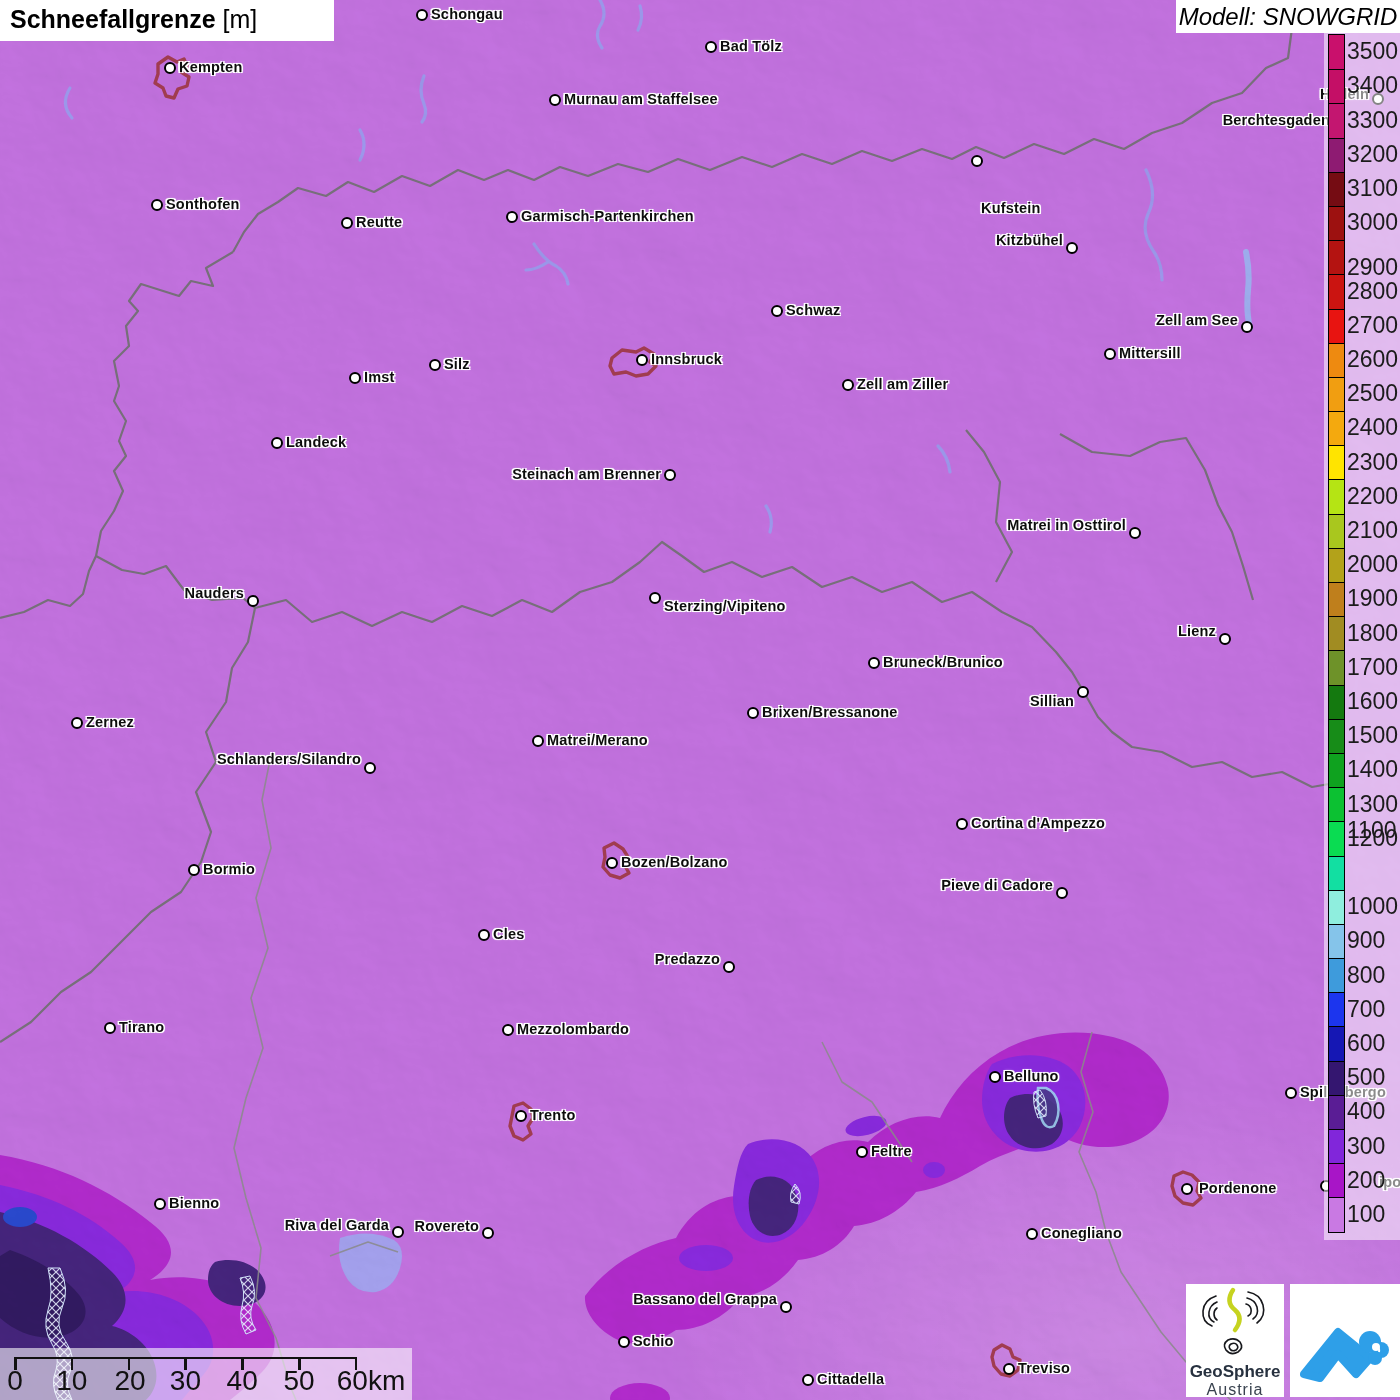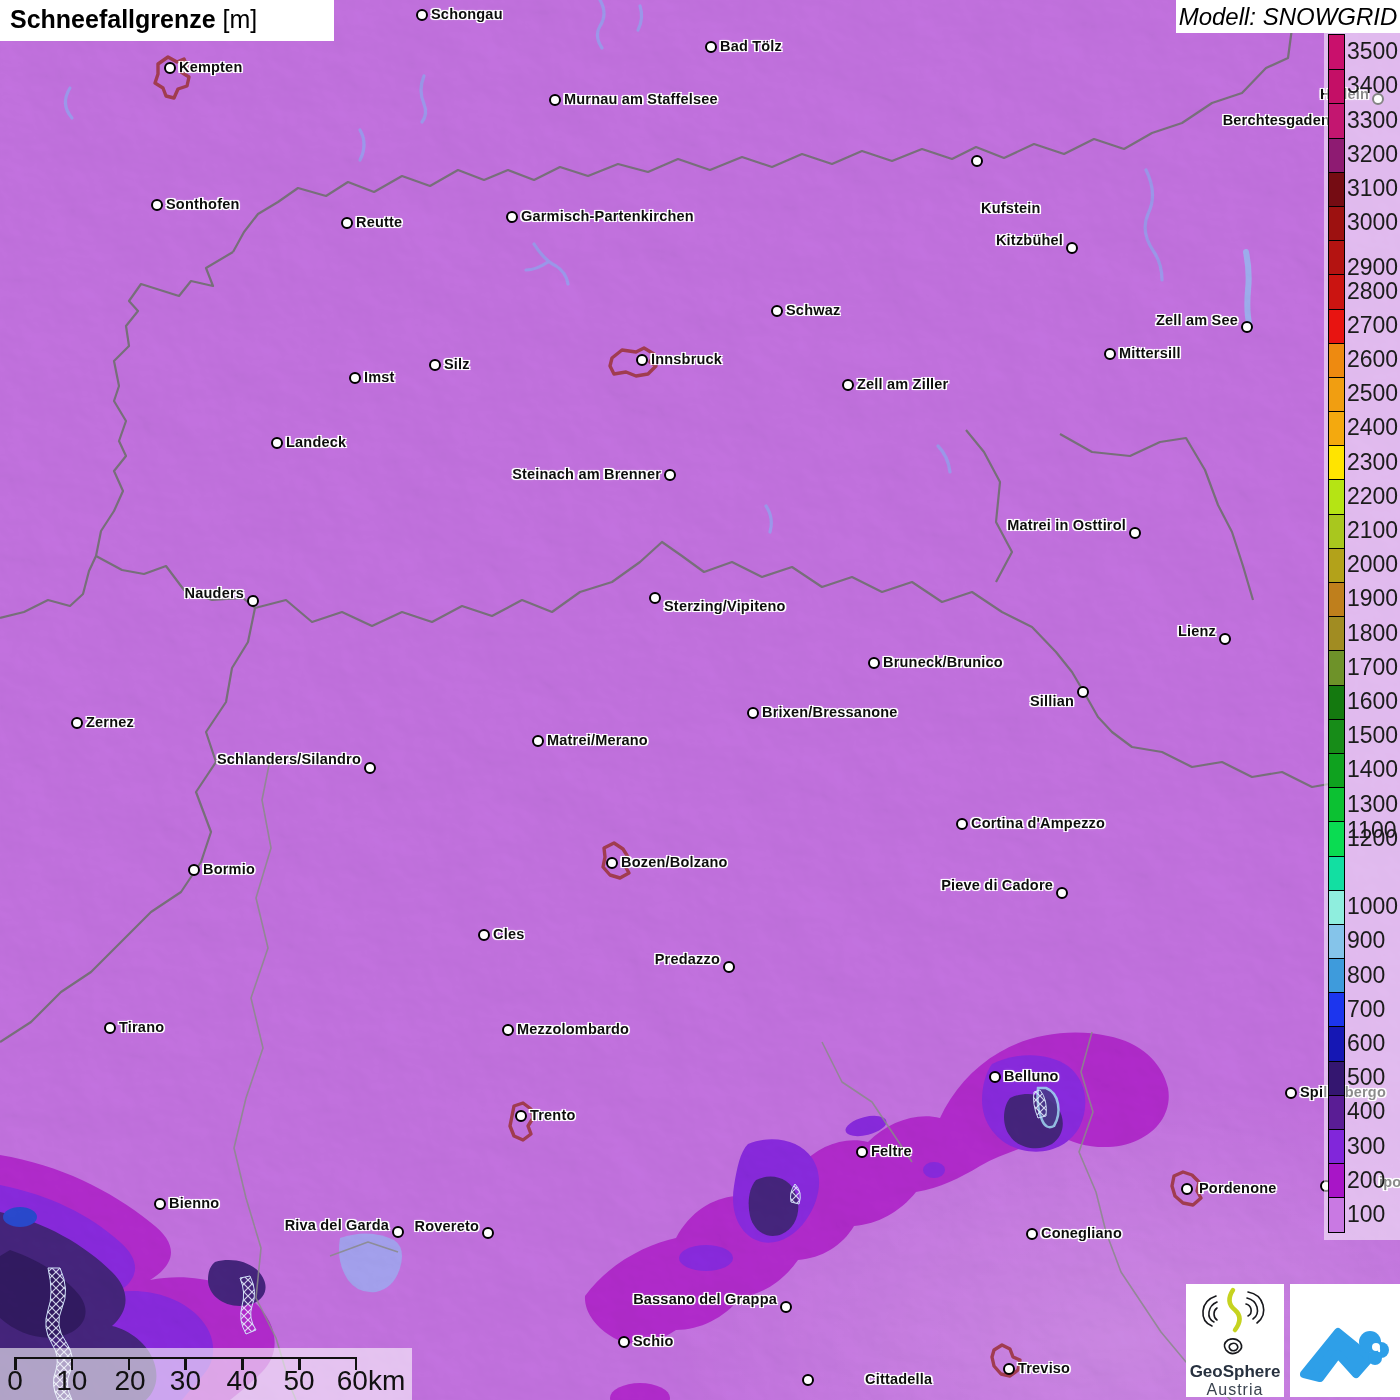--- a/index.html
+++ b/index.html
@@ -341,21 +341,21 @@
       <div class="city" style="left: 624px; top: 1342px;">
         <span class="dot"></span>
         <span class="lbl" style="top: -9px; left: 9px;">Schio</span>
       </div>
       <div class="city" style="left: 1009px; top: 1369px;">
         <span class="dot"></span>
         <span class="lbl" style="top: -9px; left: 9px;">Treviso</span>
       </div>
       <div class="city" style="left: 808px; top: 1380px;">
         <span class="dot"></span>
-        <span class="lbl" style="top: -9px; left: 9px; margin-left: 48px;">Cittadella</span>
+        <span class="lbl" style="top: -9px; left: 9px;">Cittadella</span>
       </div>
     </div>
 
   <div id="legend-overlay"></div>
   <div id="cbar">
       <div class="cseg" style="height: 34.2px; background: rgb(201, 16, 108);"></div>
       <div class="cseg" style="height: 34.2px; background: rgb(196, 15, 102);"></div>
       <div class="cseg" style="height: 34.2px; background: rgb(195, 22, 112);"></div>
       <div class="cseg" style="height: 34.2px; background: rgb(142, 27, 114);"></div>
       <div class="cseg" style="height: 34.2px; background: rgb(117, 12, 19);"></div>

